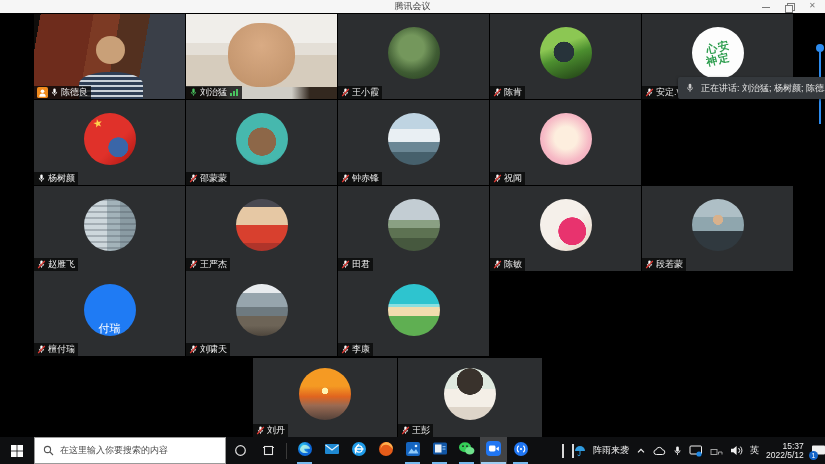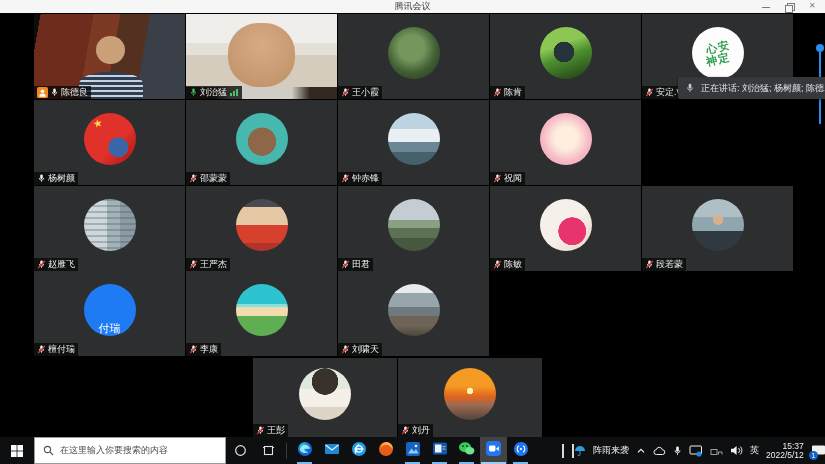--- a/index.html
+++ b/index.html
@@ -308,67 +308,67 @@
             <svg width="9" height="11" viewBox="0 0 12 12">
               <rect x="4.4" y="0.8" width="3.2" height="5.8" rx="1.6" fill="#ffffff"></rect>
               <path d="M3 5.2a3 3 0 0 0 6 0" fill="none" stroke="#ffffff" stroke-width="1"></path>
               <line x1="6" y1="8.2" x2="6" y2="10.4" stroke="#ffffff" stroke-width="1"></line>
               <line x1="1.6" y1="10.6" x2="10.4" y2="1.4" stroke="#e03a34" stroke-width="1.7"></line>
             </svg>
             <span class="pname">檀付瑞</span>
           </div>
         </div>
         <div class="tile">
+          <div class="avatar av-storm"></div>
+          <div class="name-tag">
+            <svg width="9" height="11" viewBox="0 0 12 12">
+              <rect x="4.4" y="0.8" width="3.2" height="5.8" rx="1.6" fill="#ffffff"></rect>
+              <path d="M3 5.2a3 3 0 0 0 6 0" fill="none" stroke="#ffffff" stroke-width="1"></path>
+              <line x1="6" y1="8.2" x2="6" y2="10.4" stroke="#ffffff" stroke-width="1"></line>
+              <line x1="1.6" y1="10.6" x2="10.4" y2="1.4" stroke="#e03a34" stroke-width="1.7"></line>
+            </svg>
+            <span class="pname">刘啸天</span>
+          </div>
+        </div>
+        <div class="tile">
           <div class="avatar av-beach"></div>
           <div class="name-tag">
             <svg width="9" height="11" viewBox="0 0 12 12">
               <rect x="4.4" y="0.8" width="3.2" height="5.8" rx="1.6" fill="#ffffff"></rect>
               <path d="M3 5.2a3 3 0 0 0 6 0" fill="none" stroke="#ffffff" stroke-width="1"></path>
               <line x1="6" y1="8.2" x2="6" y2="10.4" stroke="#ffffff" stroke-width="1"></line>
               <line x1="1.6" y1="10.6" x2="10.4" y2="1.4" stroke="#e03a34" stroke-width="1.7"></line>
             </svg>
             <span class="pname">李康</span>
           </div>
         </div>
-        <div class="tile">
-          <div class="avatar av-storm"></div>
-          <div class="name-tag">
-            <svg width="9" height="11" viewBox="0 0 12 12">
-              <rect x="4.4" y="0.8" width="3.2" height="5.8" rx="1.6" fill="#ffffff"></rect>
-              <path d="M3 5.2a3 3 0 0 0 6 0" fill="none" stroke="#ffffff" stroke-width="1"></path>
-              <line x1="6" y1="8.2" x2="6" y2="10.4" stroke="#ffffff" stroke-width="1"></line>
-              <line x1="1.6" y1="10.6" x2="10.4" y2="1.4" stroke="#e03a34" stroke-width="1.7"></line>
-            </svg>
-            <span class="pname">刘啸天</span>
-          </div>
-        </div>
       </div>
     <div class="grid-row r4">
         <div class="tile">
+          <div class="avatar av-sunset"></div>
+          <div class="name-tag">
+            <svg width="9" height="11" viewBox="0 0 12 12">
+              <rect x="4.4" y="0.8" width="3.2" height="5.8" rx="1.6" fill="#ffffff"></rect>
+              <path d="M3 5.2a3 3 0 0 0 6 0" fill="none" stroke="#ffffff" stroke-width="1"></path>
+              <line x1="6" y1="8.2" x2="6" y2="10.4" stroke="#ffffff" stroke-width="1"></line>
+              <line x1="1.6" y1="10.6" x2="10.4" y2="1.4" stroke="#e03a34" stroke-width="1.7"></line>
+            </svg>
+            <span class="pname">刘丹</span>
+          </div>
+        </div>
+        <div class="tile">
           <div class="avatar av-portrait"></div>
           <div class="name-tag">
             <svg width="9" height="11" viewBox="0 0 12 12">
               <rect x="4.4" y="0.8" width="3.2" height="5.8" rx="1.6" fill="#ffffff"></rect>
               <path d="M3 5.2a3 3 0 0 0 6 0" fill="none" stroke="#ffffff" stroke-width="1"></path>
               <line x1="6" y1="8.2" x2="6" y2="10.4" stroke="#ffffff" stroke-width="1"></line>
               <line x1="1.6" y1="10.6" x2="10.4" y2="1.4" stroke="#e03a34" stroke-width="1.7"></line>
             </svg>
             <span class="pname">王彭</span>
-          </div>
-        </div>
-        <div class="tile">
-          <div class="avatar av-sunset"></div>
-          <div class="name-tag">
-            <svg width="9" height="11" viewBox="0 0 12 12">
-              <rect x="4.4" y="0.8" width="3.2" height="5.8" rx="1.6" fill="#ffffff"></rect>
-              <path d="M3 5.2a3 3 0 0 0 6 0" fill="none" stroke="#ffffff" stroke-width="1"></path>
-              <line x1="6" y1="8.2" x2="6" y2="10.4" stroke="#ffffff" stroke-width="1"></line>
-              <line x1="1.6" y1="10.6" x2="10.4" y2="1.4" stroke="#e03a34" stroke-width="1.7"></line>
-            </svg>
-            <span class="pname">刘丹</span>
           </div>
         </div>
       </div>
   </div>
 
   <div class="speak-tip">
     <svg width="10" height="12" viewBox="0 0 12 12">
         <rect x="4.4" y="0.8" width="3.2" height="6" rx="1.6" fill="#c9c9c9"></rect>
         <path d="M3 5.4a3 3 0 0 0 6 0" fill="none" stroke="#c9c9c9" stroke-width="1"></path>
         <line x1="6" y1="8.4" x2="6" y2="10.6" stroke="#c9c9c9" stroke-width="1"></line>

